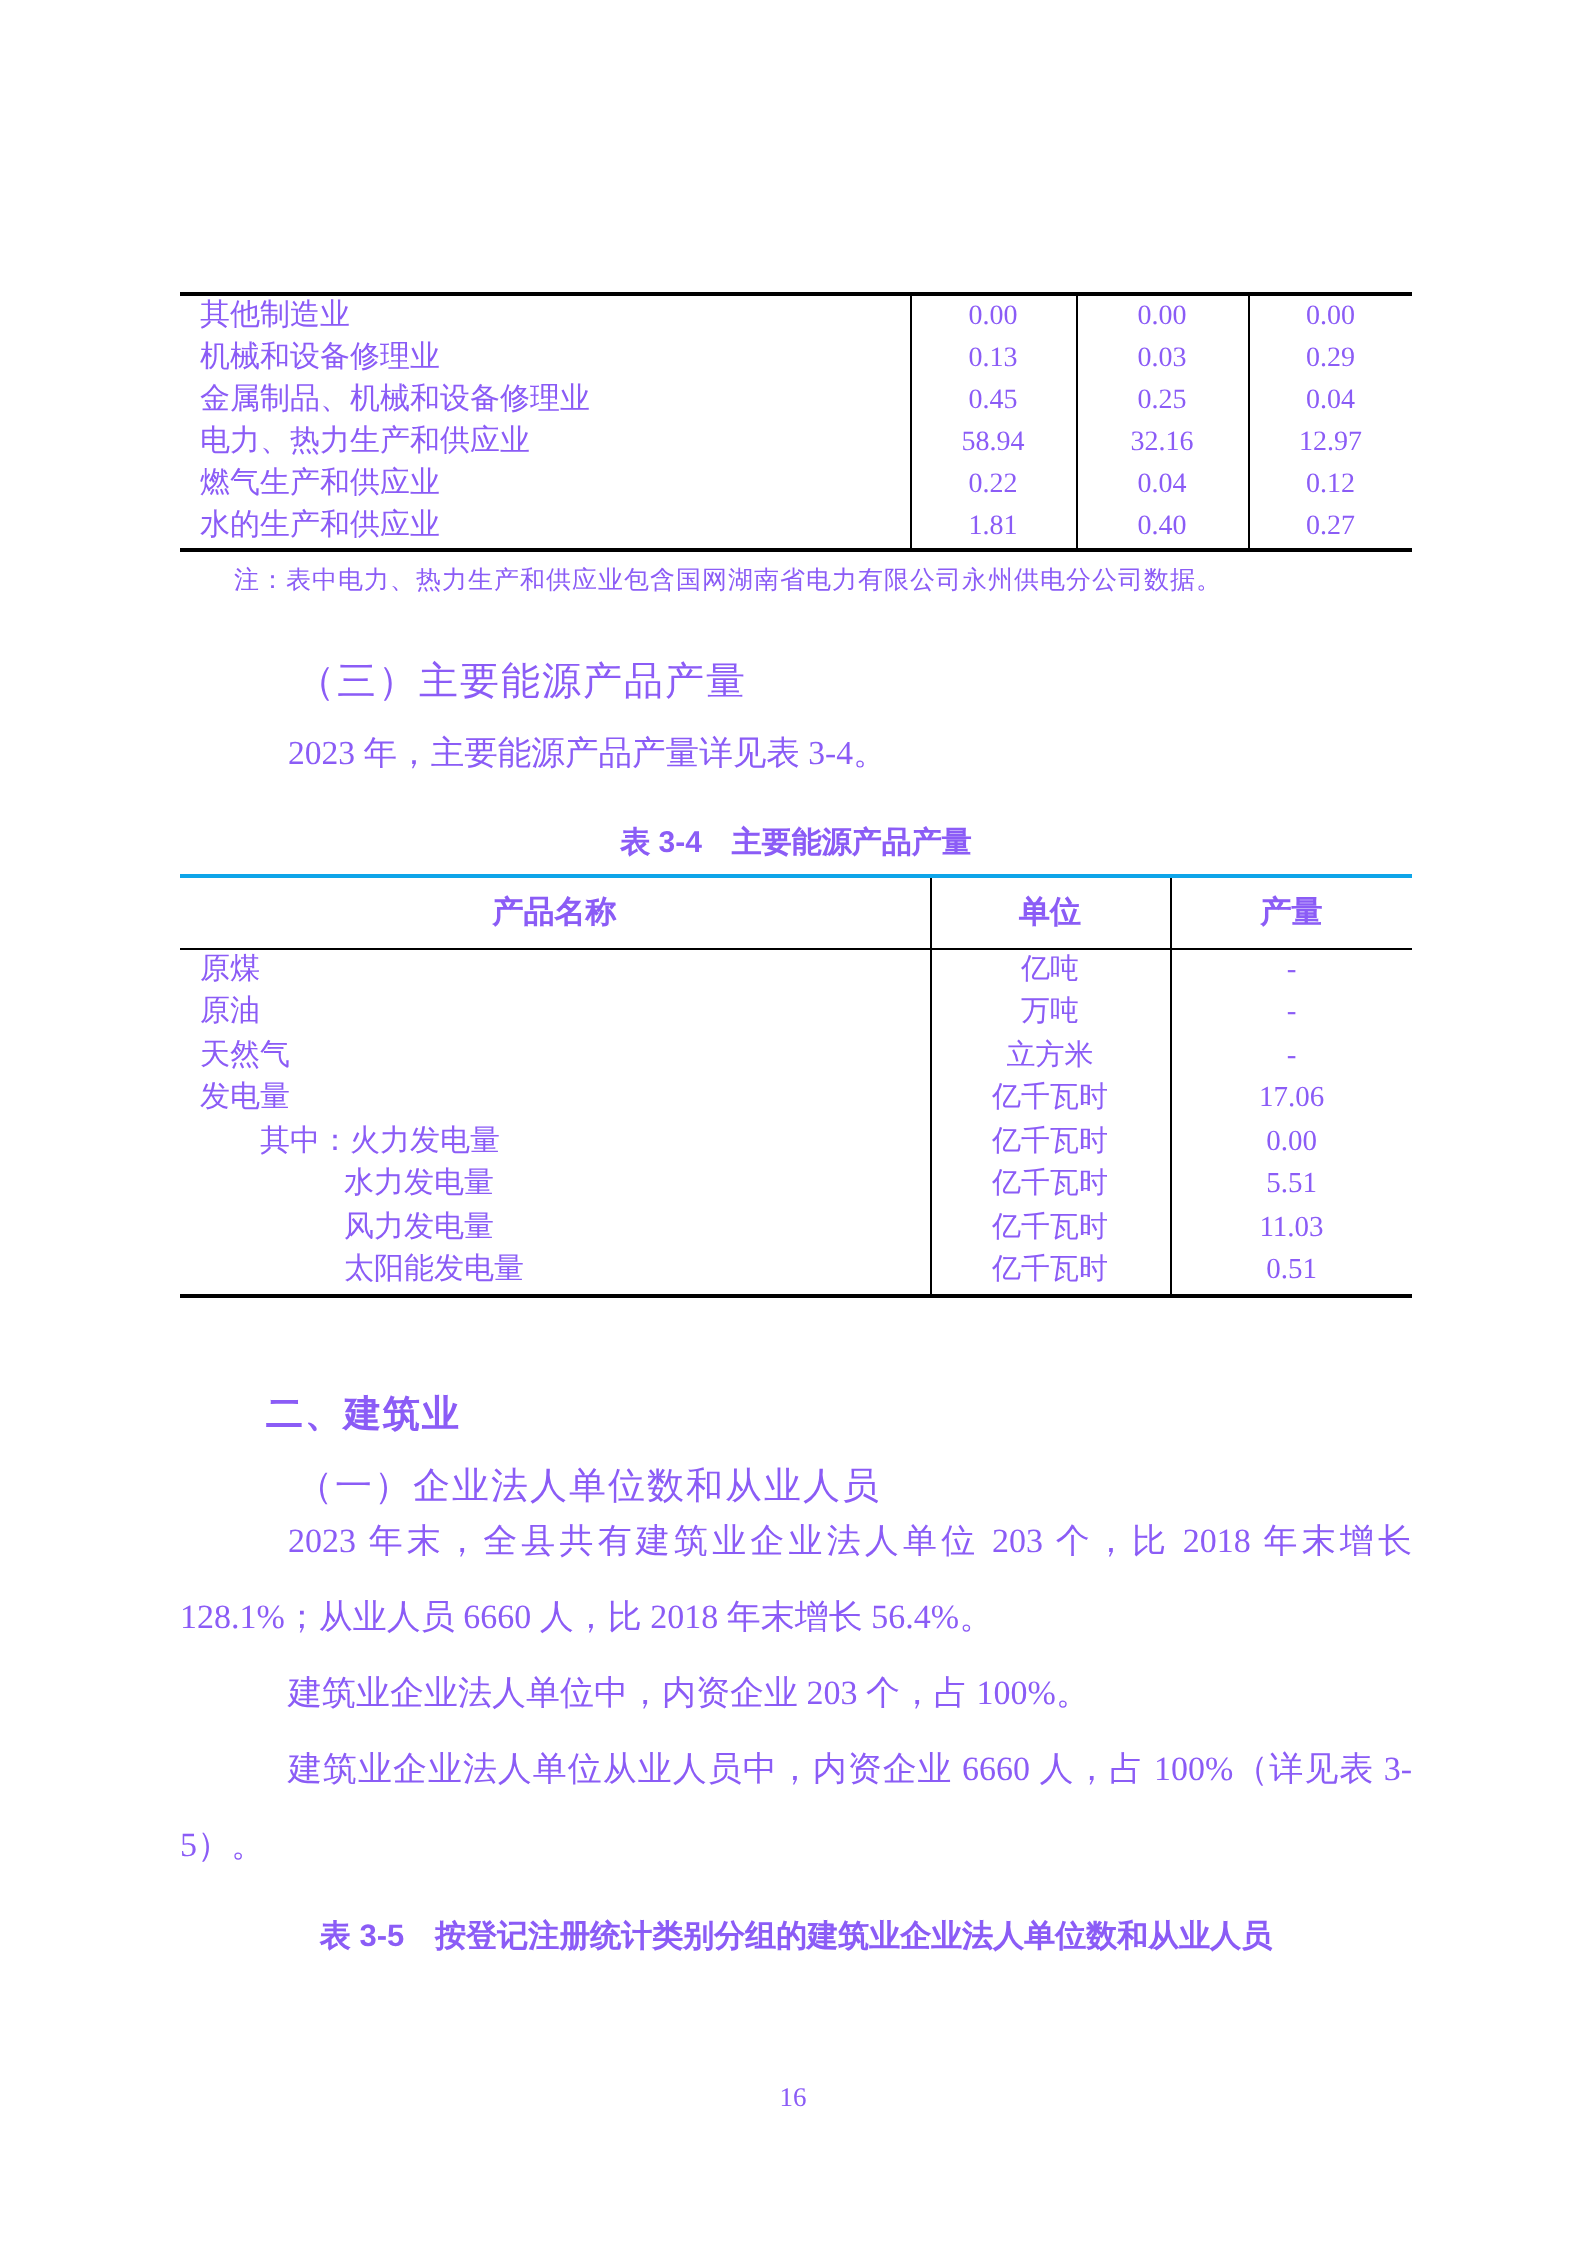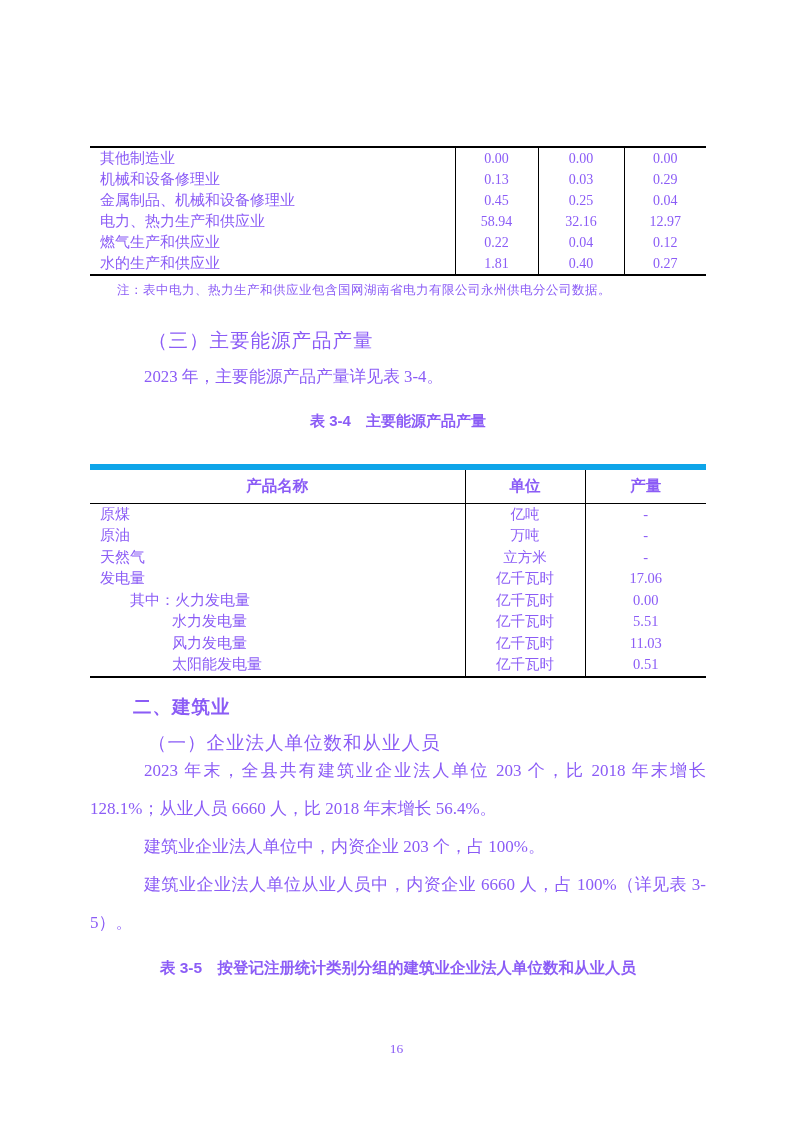--- a/index.html
+++ b/index.html
@@ -94,24 +94,24 @@
     text-align: center;
     font-weight: bold;
     font-family: "Liberation Sans", sans-serif;
   }
   .cap34 { top: 412px; font-size: 15px; }
   .cap35 { top: 958px; font-size: 15.5px; }
 
   
   .t-34 {
     position: absolute;
-    left: 90px; top: 464px;
+    left: 90px; top: 437px;
     width: 616px;
     border-collapse: collapse;
-    border-top: 6px solid #0ea5e9;
+    border-top: 2px solid #0ea5e9;
     border-bottom: 2px solid #000;
     table-layout: fixed;
   }
   .t-34 thead tr { height: 36px; }
   .t-34 th {
     font-size: 15.5px;
     font-weight: bold;
     text-align: center;
     border-bottom: 1px solid #000;
     font-family: "Liberation Sans", sans-serif;

